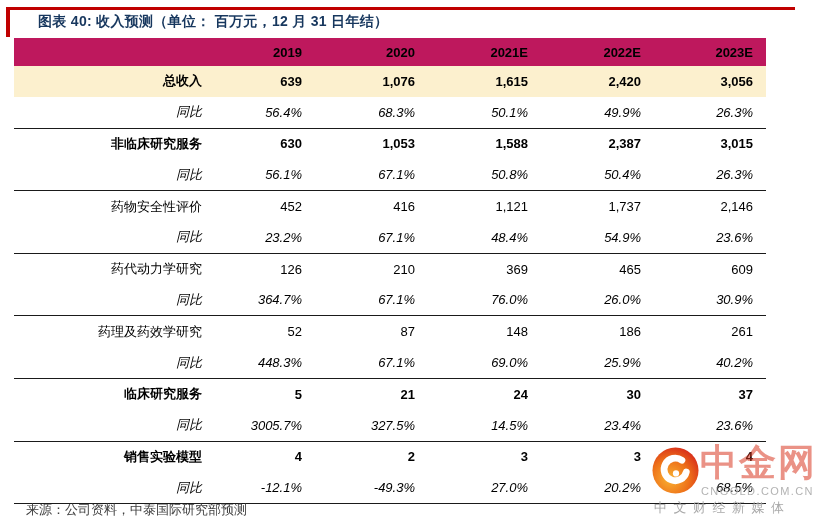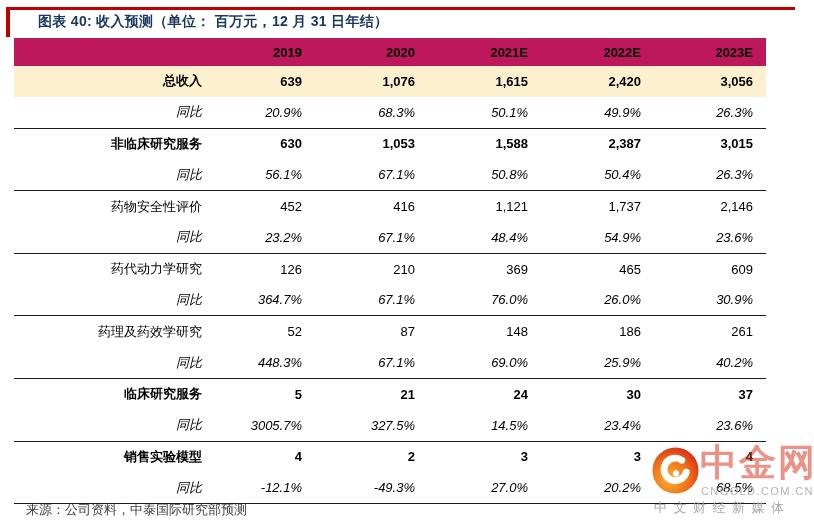--- a/index.html
+++ b/index.html
@@ -73,21 +73,21 @@
         <tr class="value-row bold highlight">
           <td class="label-cell">总收入</td>
           <td class="num-cell">639</td>
           <td class="num-cell">1,076</td>
           <td class="num-cell">1,615</td>
           <td class="num-cell">2,420</td>
           <td class="num-cell">3,056</td>
         </tr>
         <tr class="yoy-row">
           <td class="label-cell">同比</td>
-          <td class="num-cell">20.9%</td>
+          <td class="num-cell">56.4%</td>
           <td class="num-cell">68.3%</td>
           <td class="num-cell">50.1%</td>
           <td class="num-cell">49.9%</td>
           <td class="num-cell">26.3%</td>
         </tr>
         <tr class="value-row bold">
           <td class="label-cell">非临床研究服务</td>
           <td class="num-cell">630</td>
           <td class="num-cell">1,053</td>
           <td class="num-cell">1,588</td>

